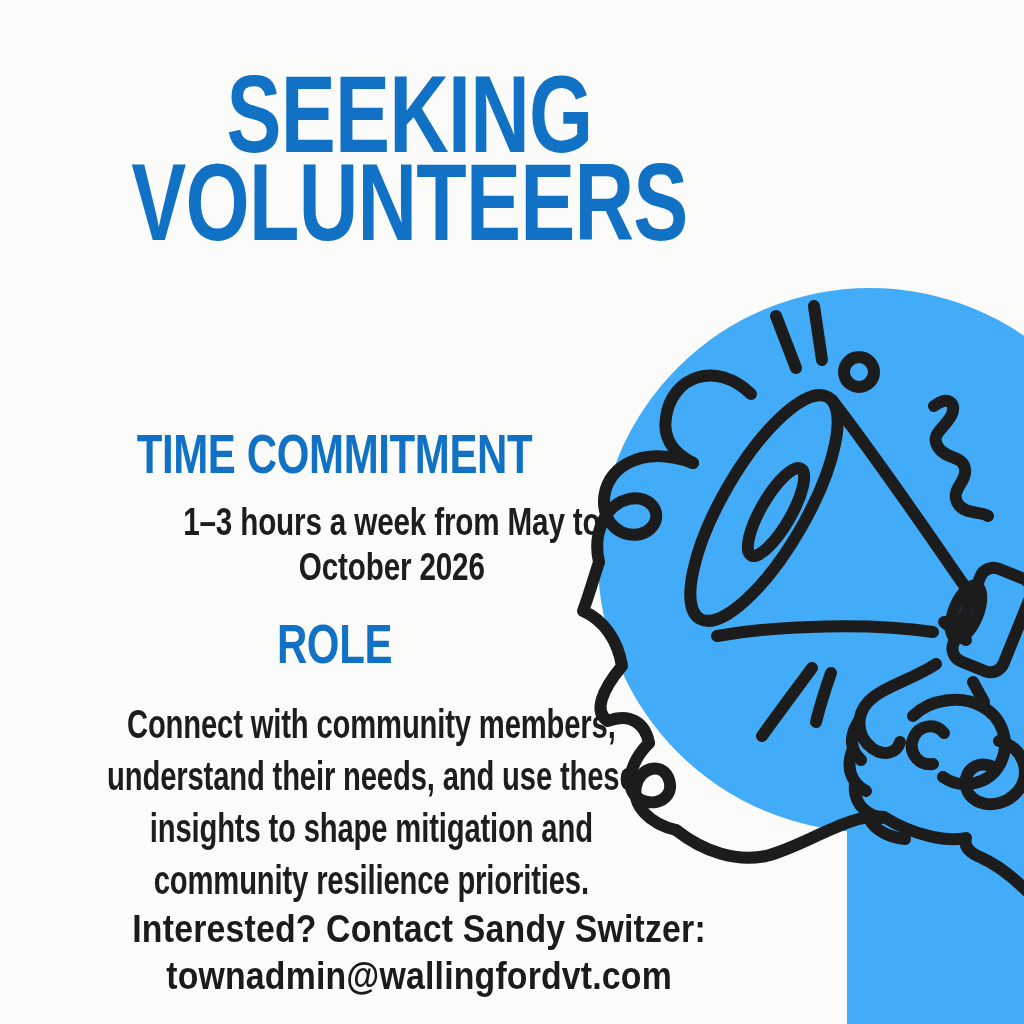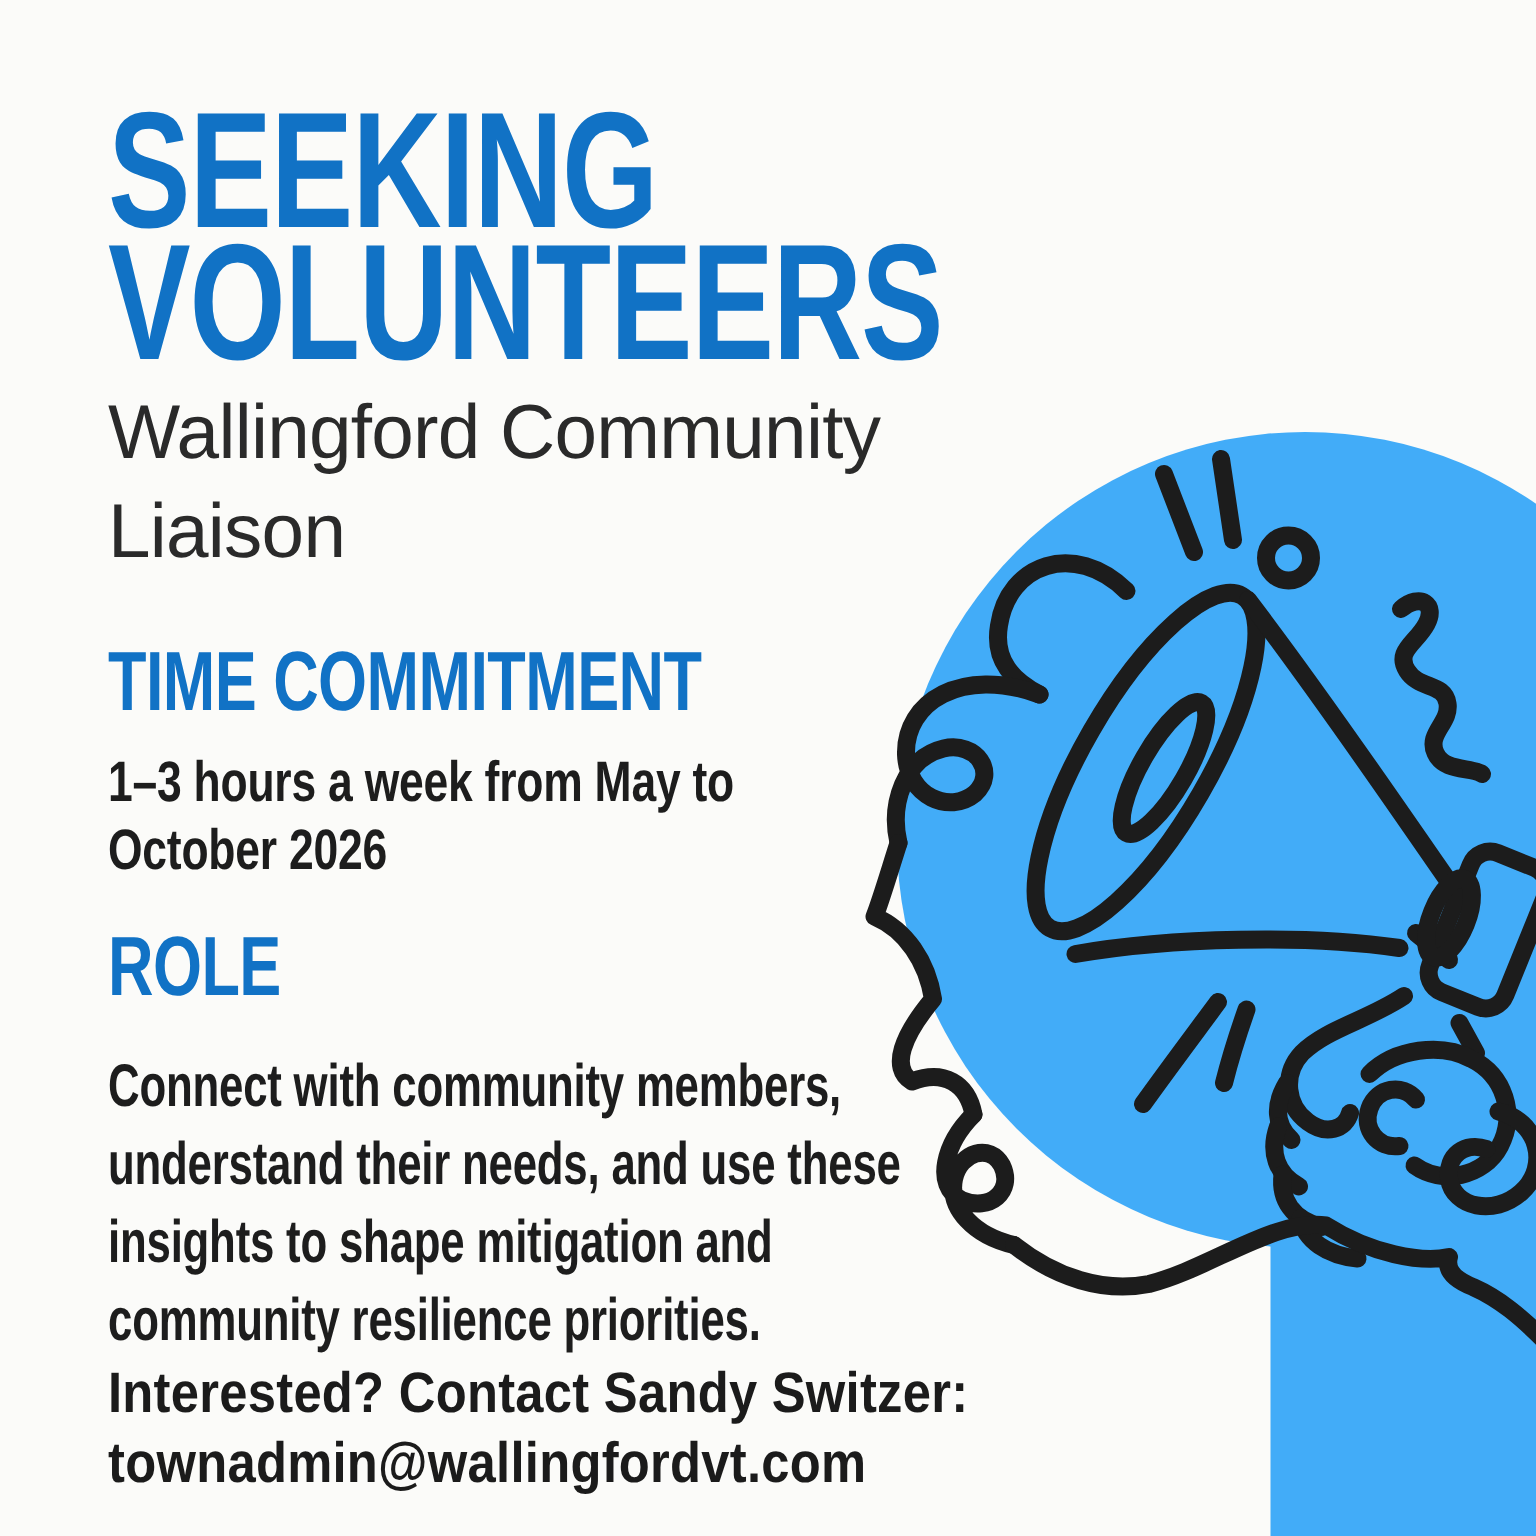--- a/index.html
+++ b/index.html
@@ -5,21 +5,21 @@
   :root{
     --heading-blue:#1172C5;
     --shape-blue:#42ACF8;
     --ink:#1d1d1d;
     --doodle-stroke:#1c1c1c;
     --background:#fbfbf9;
   }
   *{margin:0;padding:0;box-sizing:border-box;}
   html,body{width:1024px;height:1024px;}
   body{font-family:"Liberation Sans",sans-serif;background:var(--background);}
-  .canvas{position:relative;width:1024px;height:1024px;overflow:hidden;background:var(--background);}
+  .canvas{position:relative;width:1024px;height:1024px;overflow:hidden;background:var(--background);text-align:center;}
 
   
   .shape-circle{position:absolute;left:598px;top:288px;width:544px;height:544px;
     border-radius:50%;background:var(--shape-blue);z-index:1;}
   .shape-column{position:absolute;left:847px;top:690px;width:177px;height:334px;
     background:var(--shape-blue);z-index:1;}
 
   
   .doodle{position:absolute;left:0;top:0;width:1024px;height:1024px;z-index:2;pointer-events:none;}
 
@@ -83,22 +83,20 @@
       <path d="M855,783 C853,800 862,813 881,818"></path>
       <path d="M867,812 C870,827 885,837 905,839"></path>
 
       <path d="M676,830 C704,852 736,862 766,856 C806,846 850,812 884,817 C914,836 948,842 966,838 C963,848 972,854 982,858 C1000,866 1014,878 1030,894"></path>
     </g>
   </svg>
 
   <h1 class="txt title">SEEKING
 VOLUNTEERS</h1>
 
-  <h2 class="txt subtitle">Wallingford Community
-Liaison</h2>
 
   <h3 class="txt section-heading sh-time">TIME COMMITMENT</h3>
   <p class="txt section-body sb-time">1–3 hours a week from May to
 October 2026</p>
 
   <h3 class="txt section-heading sh-role">ROLE</h3>
   <p class="txt section-body sb-role">Connect with community members,
 understand their needs, and use these
 insights to shape mitigation and
 community resilience priorities.</p>

